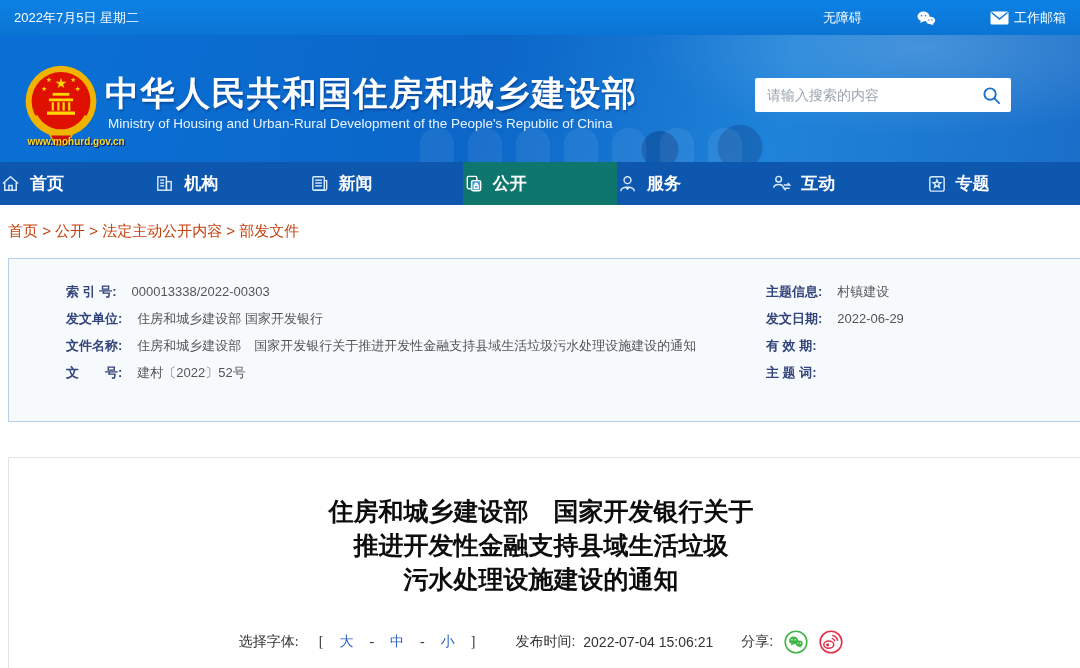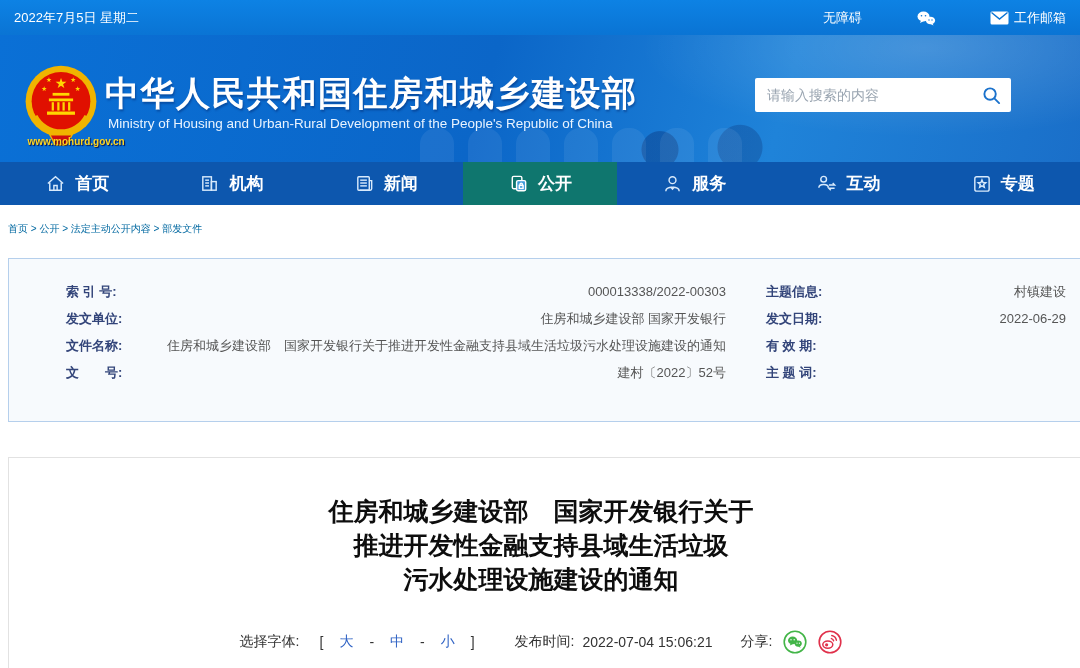--- a/index.html
+++ b/index.html
@@ -35,46 +35,46 @@
 
   .search-box { position:absolute; left:755px; top:43px; width:256px; height:34px; background:#ffffff;
     border-radius:2px; display:flex; }
   .search-box input { flex:1; border:none; outline:none; font-size:14px; color:#333; padding:0 12px;
     font-family:"Liberation Sans","DejaVu Sans",sans-serif; background:transparent; }
   .search-box input::placeholder { color:#9aa5b1; }
   .search-btn { width:40px; height:34px; display:flex; align-items:center; justify-content:center; cursor:pointer; }
 
   
   .nav { position:absolute; left:0; top:162px; width:1080px; height:43px; background:#0d57ae; display:flex; }
-  .nav-item { width:154.28px; height:43px; display:flex; align-items:center; justify-content:center; gap:9px;
+  .nav-item { width:154.28px; height:43px; display:flex; align-items:center; justify-content:flex-start; gap:9px;
     color:#ffffff; font-size:17px; font-weight:bold; cursor:pointer; }
   .nav-item.active { background:#0f766e; }
   .nav-item svg { display:block; }
 
   
-  .breadcrumb { position:absolute; left:8px; top:222px; font-size:10px; color:#0369a1; }
+  .breadcrumb { position:absolute; left:8px; top:222px; font-size:15px; color:#c2410c; }
 
   
   .metabox { position:absolute; left:8px; top:258px; width:1082px; height:164px;
     background:#f7fafd; border:1px solid #b5cfec; }
   .meta-col { position:absolute; top:26px; }
   .meta-col.left  { left:57px; width:660px; }
   .meta-col.right { left:757px; width:300px; }
-  .meta-row { display:flex; margin-bottom:13px; font-size:13px; line-height:14px;justify-content:space-between; }
+  .meta-row { display:flex; margin-bottom:13px; font-size:13px; line-height:14px; }
   .meta-label { color:#33457a; font-weight:bold; white-space:pre; flex:0 0 auto; }
-  .meta-value { color:#555; margin-left:0; }
+  .meta-value { color:#555; margin-left:15px; }
 
   
   .article { position:absolute; left:8px; top:457px; width:1082px; height:260px;
     background:#ffffff; border:1px solid #e2e2e2; }
   .art-title { position:absolute; left:0; top:36px; width:1064px; text-align:center;
     font-size:25px; font-weight:bold; color:#0d0d0d; line-height:34px; }
   .art-meta { position:absolute; left:0; top:172px; width:1064px; display:flex;
     align-items:center; justify-content:center; gap:28px; font-size:14px; color:#333; }
-  .fgroup { display:flex; align-items:center; gap:14px; }
+  .fgroup { display:flex; align-items:center; gap:14px;font-family:Liberation Serif, serif; }
   .fgroup .lab { margin-right:6px; }
   .fsize { color:#2f62c4; cursor:pointer; padding:0 2px; }
   .pgroup { display:flex; align-items:center; gap:8px;margin-left:12px; }
   .sgroup { display:flex; align-items:center; gap:11px; }
   .share-ic { width:24px; height:24px; cursor:pointer; display:block; }
 </style>
 </head>
 <body>
 
 <div class="page">

